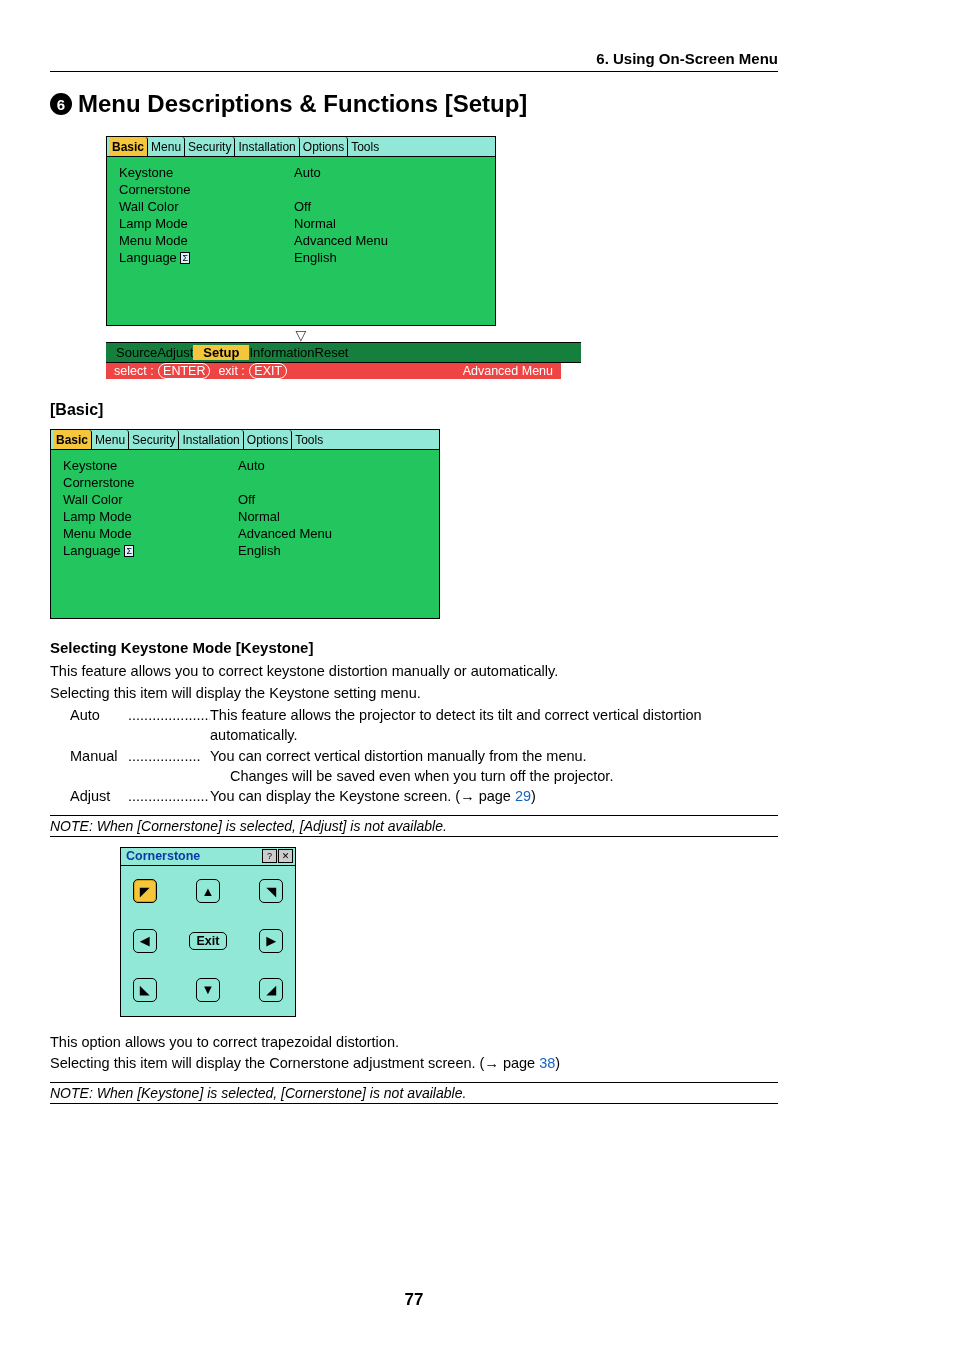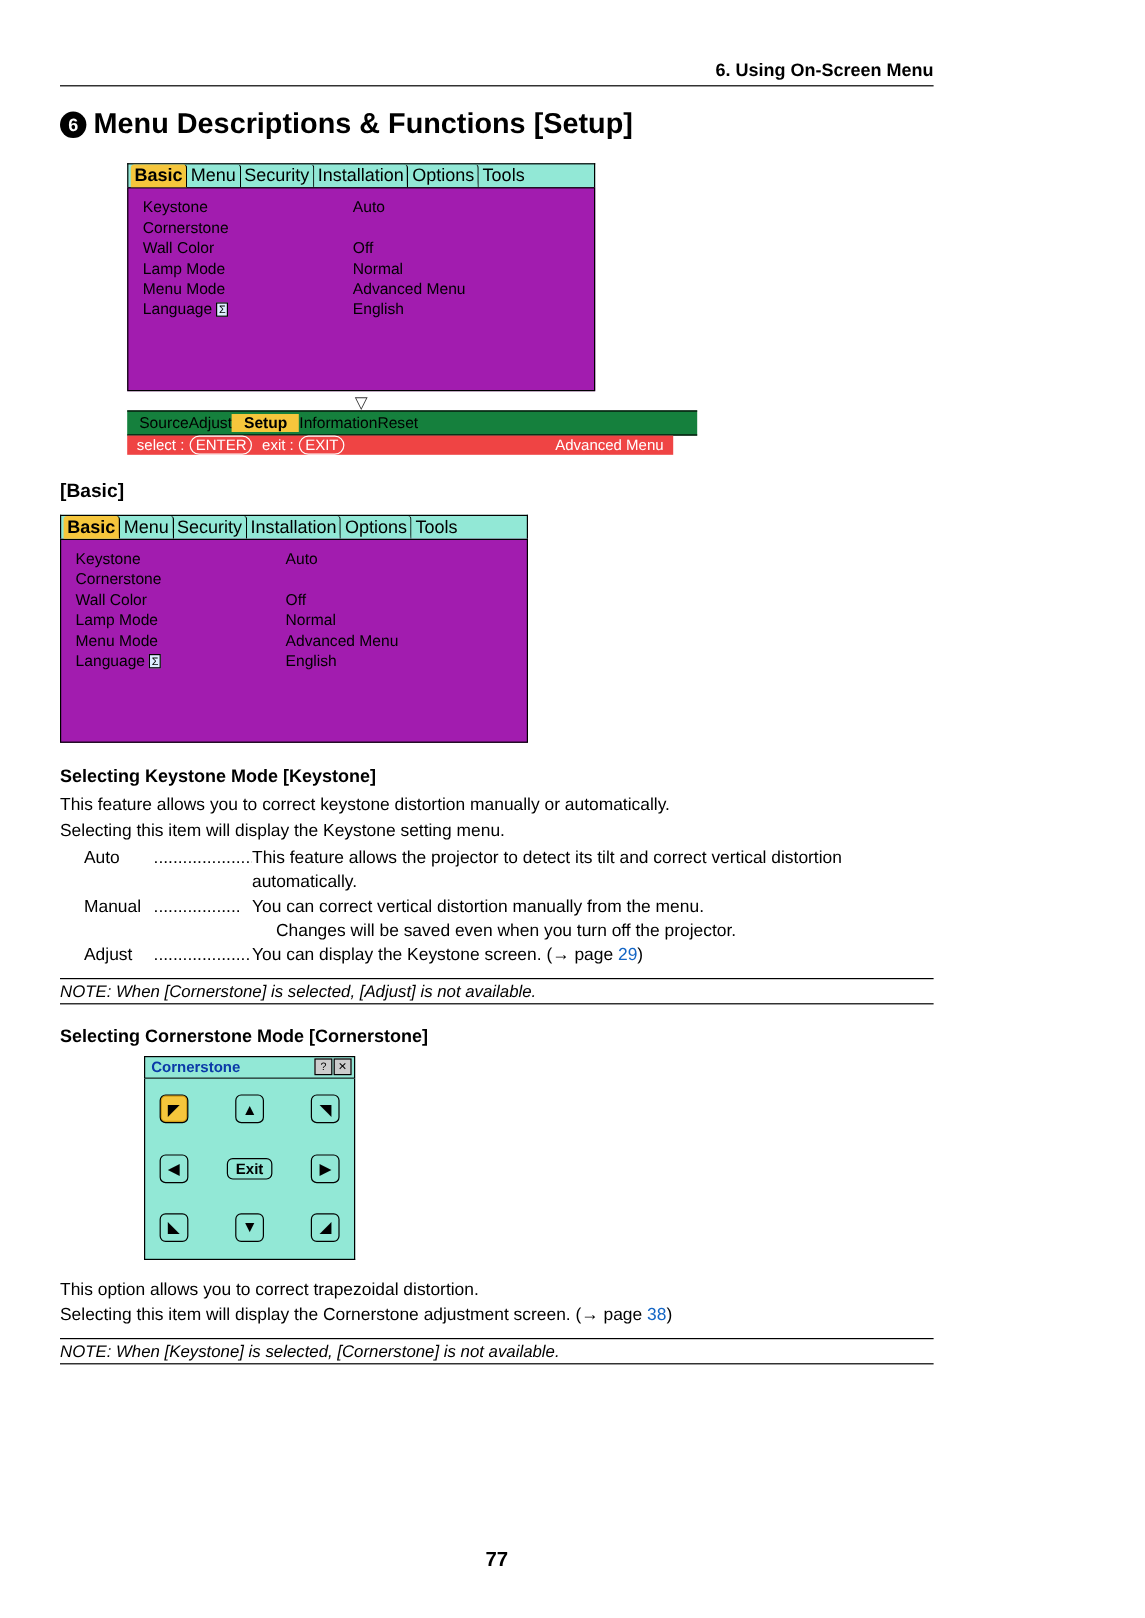--- a/index.html
+++ b/index.html
@@ -62,31 +62,31 @@
     border-bottom: none;
     height: 19px;
     align-items: stretch;
     padding: 0 2px;
   }
   .osd-tab {
     padding: 0 3px;
     border-right: 1px solid #000;
     display: flex;
     align-items: center;
-    font-size: 15px;
+    font-size: 12px;
     border-top-left-radius:3px;
     border-top-right-radius:3px;
   }
   .osd-tab:last-child { border-right: none; }
   .osd-tab.active {
     background: #f5c63c;
     font-weight: bold;
   }
   .osd-body {
-    background: #a21caf;
+    background: #22c55e;
     border: 1.5px solid #000;
     padding: 8px 12px 8px 12px;
     height: 170px;
     box-sizing: border-box;
   }
   .osd-row {
     display: flex;
     margin-bottom: 2px;
   }
   .osd-row .l { width: 175px; }
@@ -369,21 +369,20 @@
         <span class="d2">Changes will be saved even when you turn off the projector.</span>
       </div>
     <div class="def-row">
         <span class="t">Adjust</span>
         <span class="dots">....................</span>
         <span class="d"><span>You can display the Keystone screen. (→ page </span><span class="link">29</span><span>)</span></span>
       </div>
   </div>
   <div class="note">NOTE: When [Cornerstone] is selected, [Adjust] is not available.</div>
 
-  <div class="desc-heading">Selecting Cornerstone Mode [Cornerstone]</div>
 
   <div class="cornerstone-panel">
     <div class="cs-title">
       <span class="lbl">Cornerstone</span>
       <span class="winicons">
         <span>?</span>
         <span>✕</span>
       </span>
     </div>
     <div class="cs-body">

